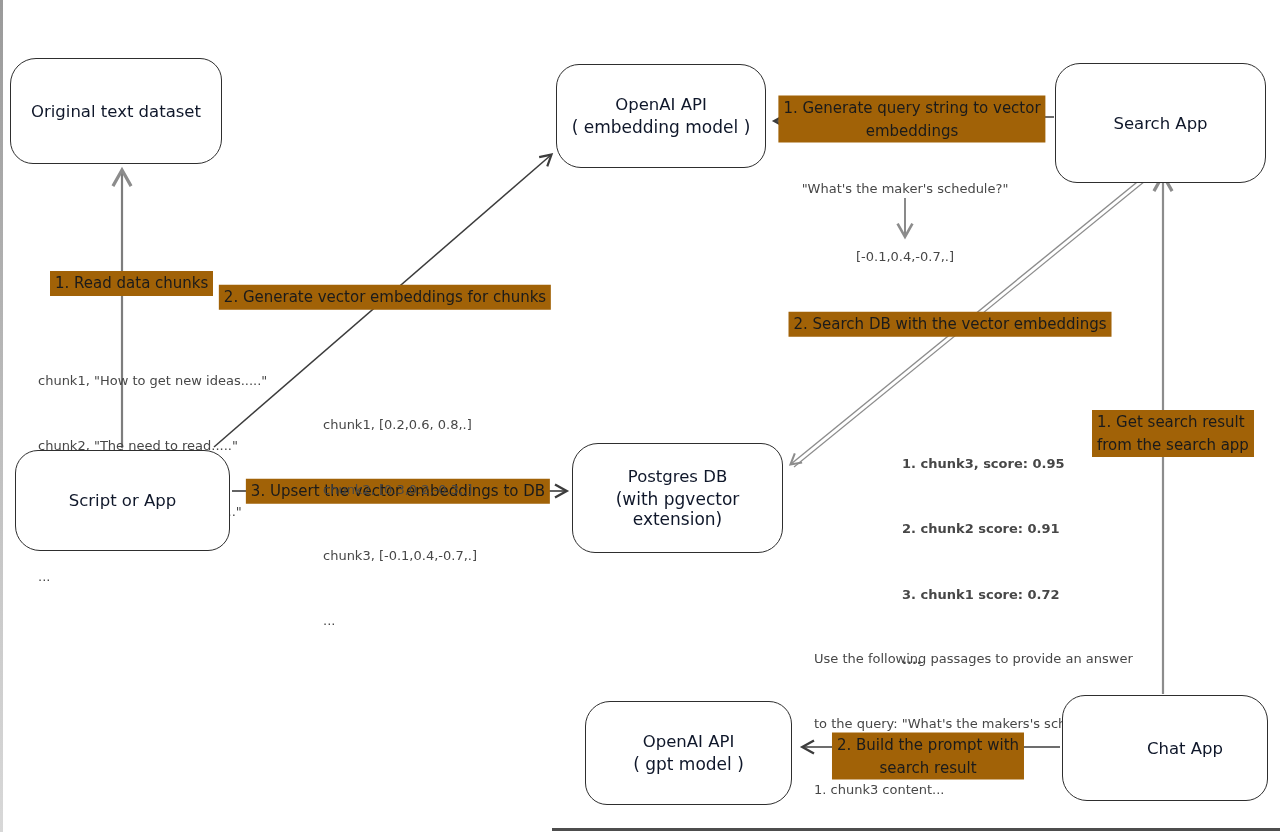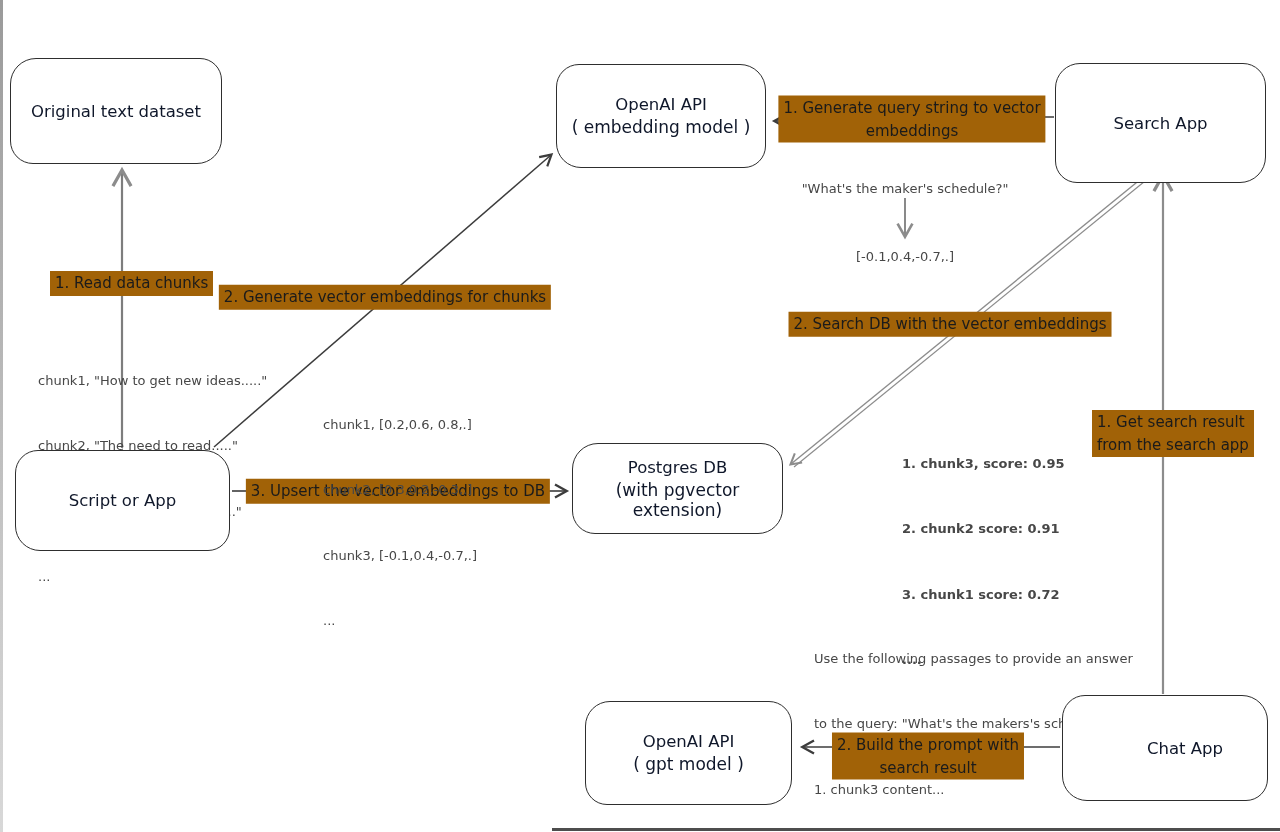--- a/index.html
+++ b/index.html
@@ -106,21 +106,21 @@
   </div>
 
   <div class="node r3" style="left:1055px;top:63px;width:211px;height:120px;">
     <div>Search App</div>
   </div>
 
   <div class="node r2" style="left:15px;top:450px;width:215px;height:101px;">
     <div>Script or App</div>
   </div>
 
-  <div class="node r1" style="left:572px;top:443px;width:211px;height:91px;">
+  <div class="node r1" style="left:572px;top:443px;width:211px;height:110px;">
     <div>Postgres DB</div>
     <div class="sub">(with pgvector extension)</div>
   </div>
 
   <div class="node r3" style="left:585px;top:701px;width:207px;height:104px;">
     <div>OpenAI API</div>
     <div class="sub">( gpt model )</div>
   </div>
 
   <div class="node r2" style="left:1062px;top:695px;width:206px;height:106px;padding-left:40px;">

